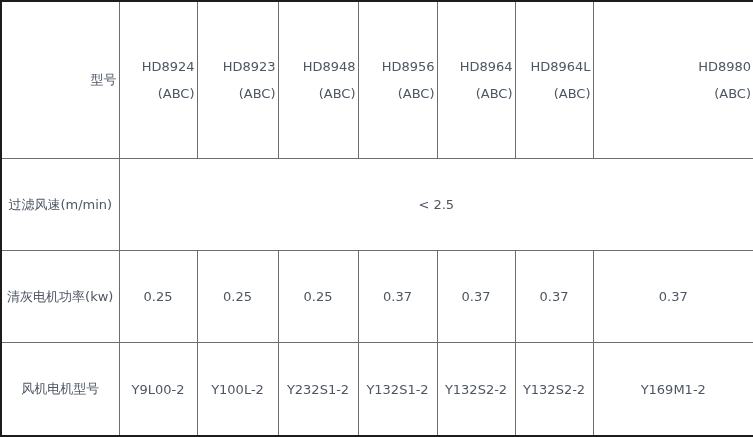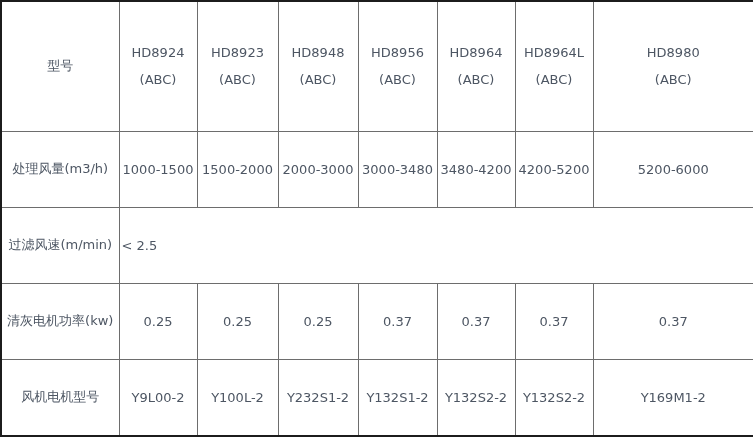--- a/index.html
+++ b/index.html
@@ -27,26 +27,27 @@
     text-align: center;
     vertical-align: middle;
     padding: 0 2px;
     font-weight: normal;
     height: 36px;
     overflow: hidden;
     white-space: nowrap;
   }
   .spec-table tr.header-row th {
     height: 62px;
+    text-align: right;
   }
   .model-line {
     line-height: 27px;
   }
   td.merged-cell {
-    text-align: left;
+    text-align: center;
   }
 </style>
 </head>
 <body>
 
 <table class="spec-table">
   <colgroup>
     <col style="width:118px">
     <col style="width:78px">
     <col style="width:81px">
@@ -83,30 +84,20 @@
     <th>
       <div class="model-line">HD8964L</div>
       <div class="model-line">(ABC)</div>
     </th>
     <th>
       <div class="model-line">HD8980</div>
       <div class="model-line">(ABC)</div>
     </th>
   </tr>
 
-  <tr>
-    <td>处理风量(m3/h)</td>
-    <td>1000-1500</td>
-    <td>1500-2000</td>
-    <td>2000-3000</td>
-    <td>3000-3480</td>
-    <td>3480-4200</td>
-    <td>4200-5200</td>
-    <td>5200-6000</td>
-  </tr>
 
 
 
   <tr>
     <td>过滤风速(m/min)</td>
     <td class="merged-cell" colspan="7">&lt; 2.5</td>
   </tr>
 
 
 

